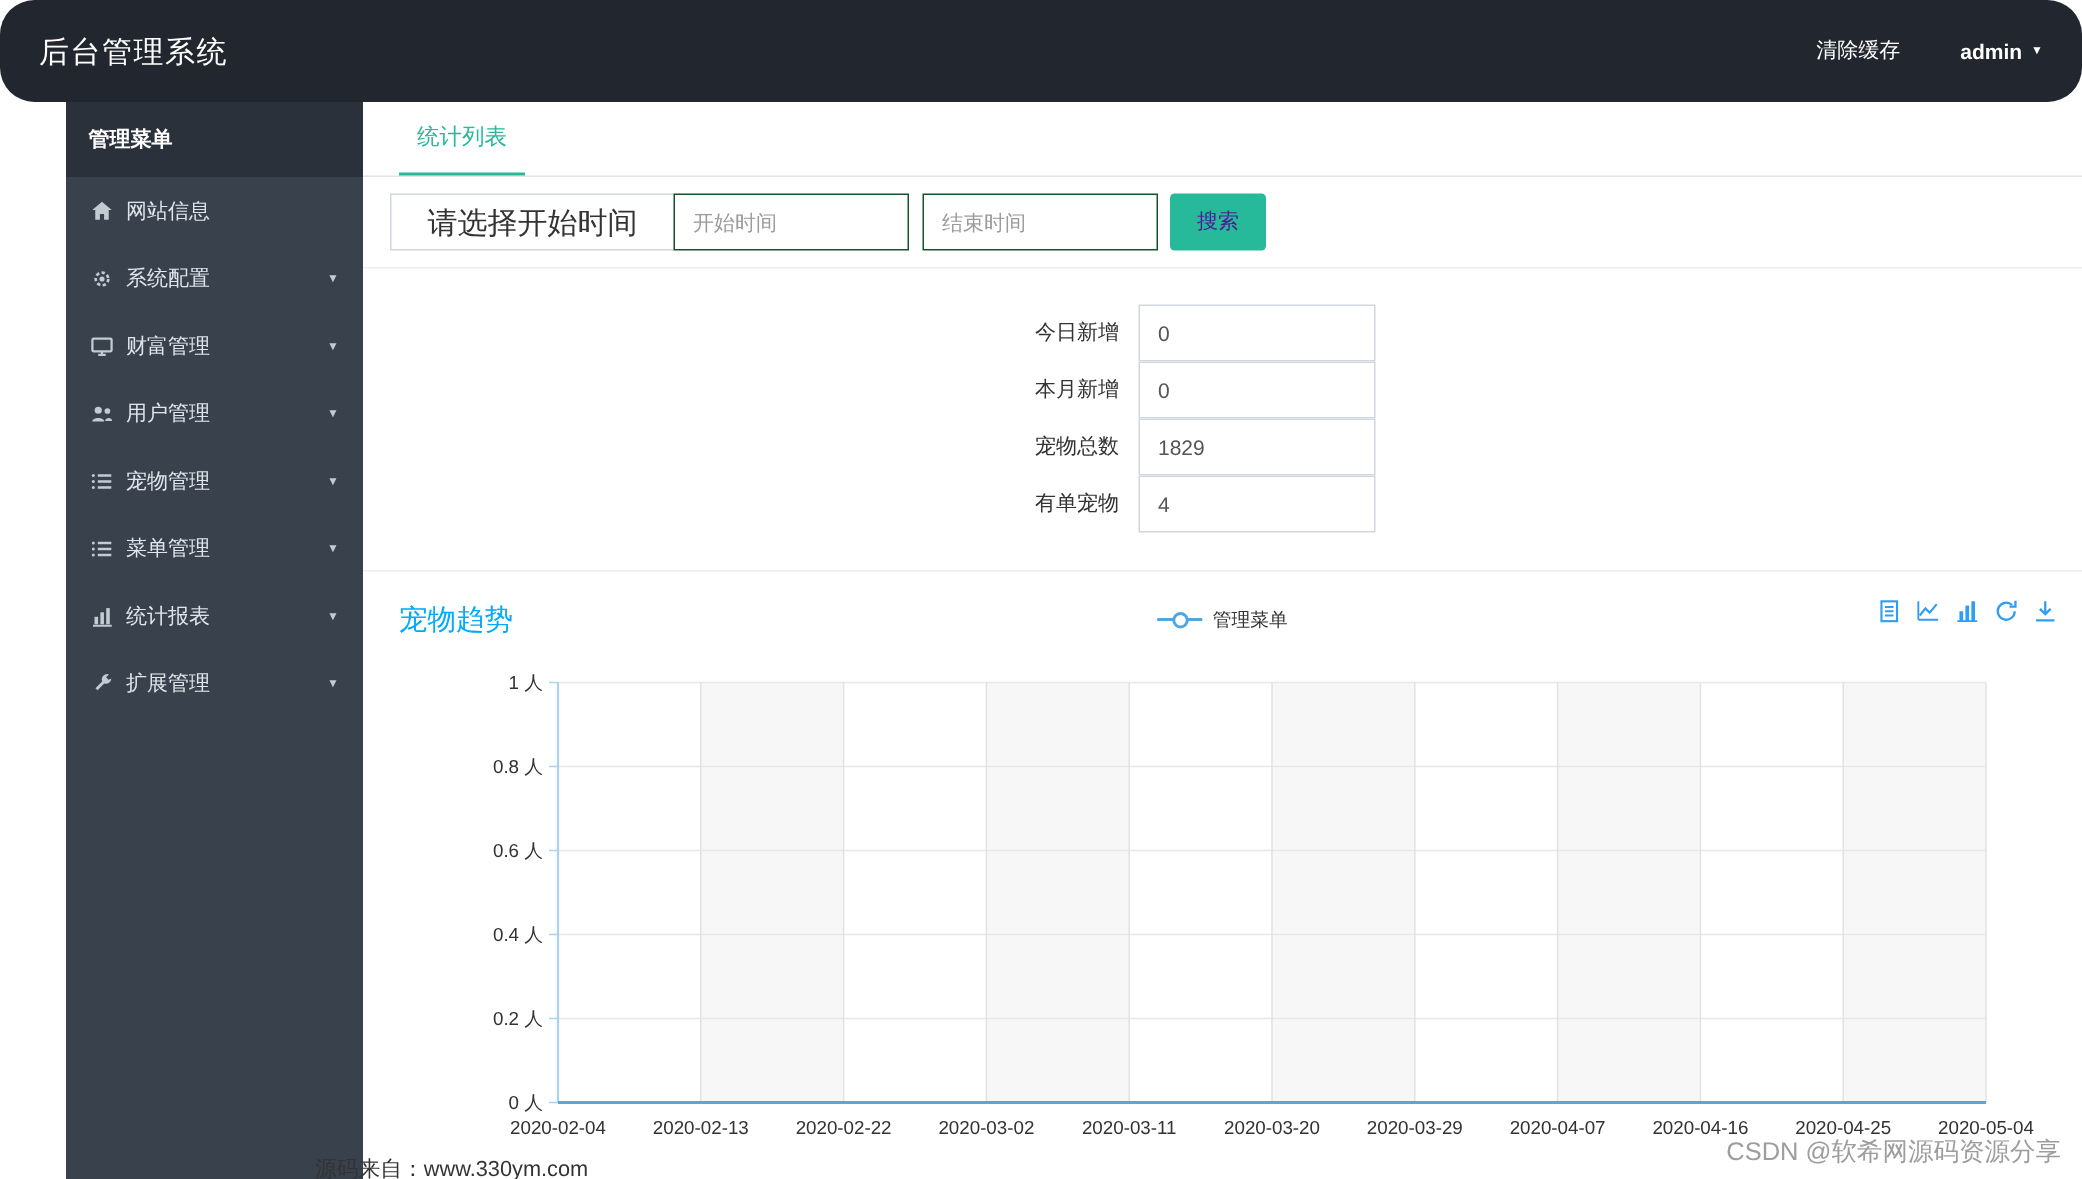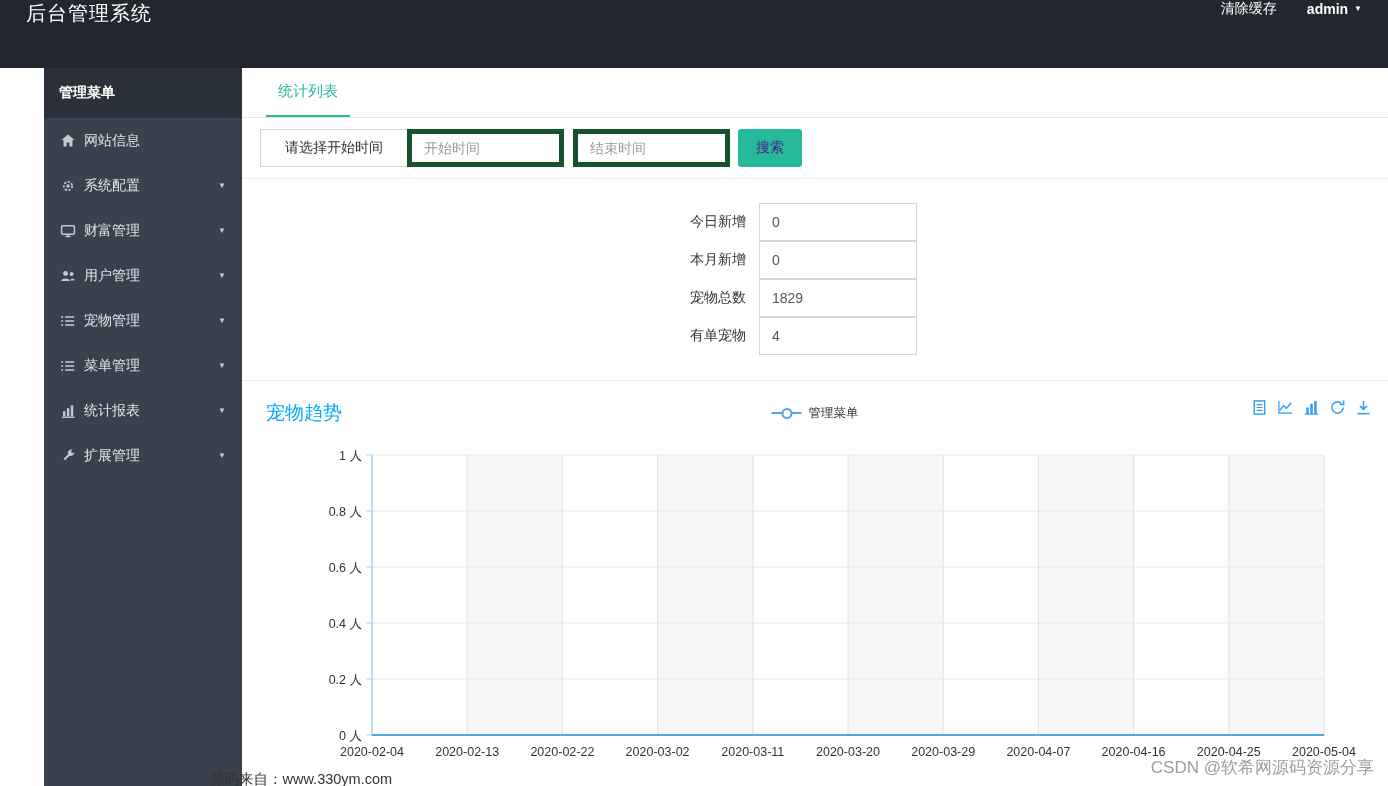--- a/index.html
+++ b/index.html
@@ -1,23 +1,23 @@
 <!DOCTYPE html>
 <html><head>
 <meta charset="utf-8">
 <style>
   * { margin:0; padding:0; box-sizing:border-box; }
   html,body { width:1388px; height:786px; overflow:hidden; background:#fff;
     font-family:"Liberation Sans","DejaVu Sans",sans-serif; }
 
   
-  .topbar { height:68px; background:#22262f; display:flex; align-items:flex-start;
-    padding:0 26px; color:#fff; }
+  .topbar { height:68px; background:#22262f; display:flex; align-items:center;
+    padding:0 26px; color:#fff;border-radius:23px; }
   .topbar-title { font-size:20px; letter-spacing:1px; }
-  .topbar-right { margin-left:auto; display:flex; align-items:center; gap:30px; font-size:14px; }
+  .topbar-right { margin-left:auto; display:flex; align-items:center; gap:40px; font-size:14px; }
   .topbar-link { cursor:pointer; }
   .topbar-user { cursor:pointer; display:flex; align-items:center; gap:6px; font-weight:bold; }
   .caret { font-size:8px; line-height:1; }
 
   
   .layout { display:flex; height:718px;padding-left:44px; }
 
   
   .sidebar { width:198px; background:#39414d; flex-shrink:0; }
   .sidebar-header { height:50px; background:#2b313b; color:#fff; font-weight:bold;
@@ -33,22 +33,22 @@
   .tabbar { height:50px; border-bottom:1px solid #e4e4e4; display:flex;
     align-items:stretch; padding:0 16px; }
   .tab-active { color:#26b99a; font-size:15px; display:flex; align-items:center;
     padding:0 12px; border-bottom:2px solid #26b99a; margin-left:8px; cursor:pointer; }
 
   
   .filter-row { padding:11px 18px; border-bottom:1px solid #eeeeee;
     display:flex; align-items:center; }
   .igroup { display:flex; }
   .btn-plain { height:38px; border:1px solid #d2d6de; background:#fff; padding:0 24px;
-    font-size:14px; color:#333; cursor:pointer; }
-  .text-input { height:38px; border:5px solid #14532d; margin-left:-1px; padding:0 12px;
+    font-size:20px; color:#333; cursor:pointer; }
+  .text-input { height:38px; border:1px solid #14532d; margin-left:-1px; padding:0 12px;
     font-size:14px; color:#0369a1; width:157px; outline:none; }
   .text-input::placeholder { color:#9b9b9b; }
   .igroup + .igroup { margin-left:10px; }
   .btn-search { height:38px; width:64px; margin-left:8px; border:none; border-radius:3px;
     background:#26b99a; color:#4c1d95; font-size:14px; cursor:pointer; }
 
   
   .stats-row { padding:24px 18px 25px 48px; border-bottom:1px solid #eeeeee;
     display:flex; align-items:center;flex-direction:column; }
   .stat { display:flex; align-items:center; margin-right:53px; }

